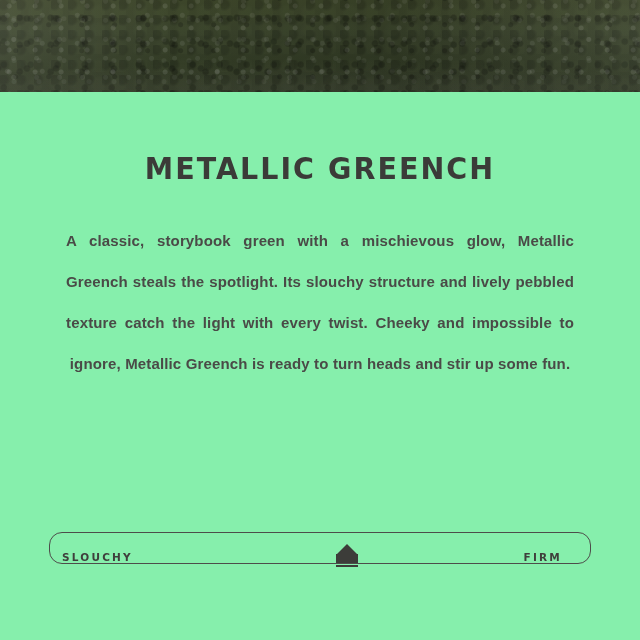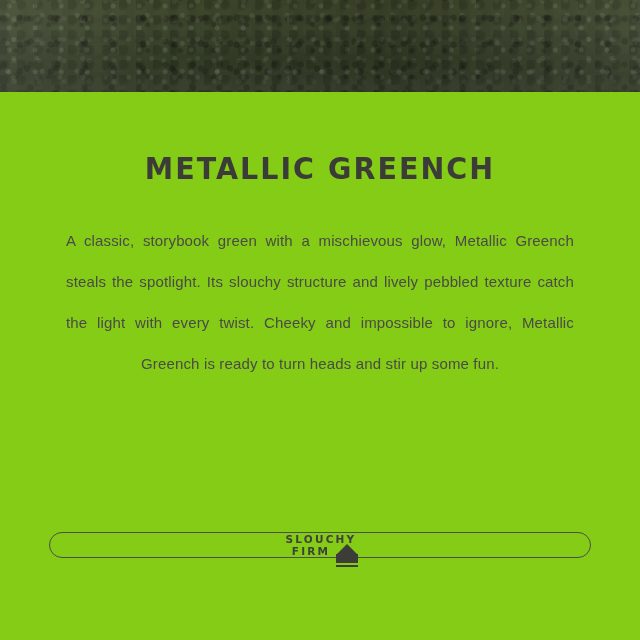--- a/index.html
+++ b/index.html
@@ -10,21 +10,21 @@
     width: 640px;
     height: 640px;
     overflow: hidden;
     font-family: "Liberation Sans", sans-serif;
     background: #e6e7e4;
   }
   .page {
     position: relative;
     width: 640px;
     height: 640px;
-    background: #84cc16;
+    background: #86efac;
   }
 
   
   .hero {
     position: relative;
     width: 640px;
     height: 92px;
     overflow: hidden;
     background:
       radial-gradient(ellipse 120% 90% at 50% 120%, rgba(255,255,255,0.10), rgba(0,0,0,0) 60%),
@@ -75,48 +75,48 @@
     transform: scaleX(0.92);
   }
   .desc {
     margin: 34px 0 0 0;
     text-align: justify;
     text-align-last: center;
     font-size: 15px;
     line-height: 41px;
     color: #4a4a47;
     letter-spacing: 0.15px;
+    font-weight: bold;
   }
 
   
   .sliders {
     position: absolute;
     left: 0;
     right: 0;
     bottom: 62px;
   }
   .slider-row {
     position: relative;
     margin: 0 auto;
     width: 542px;
     height: 52px;
   }
   .track {
     position: absolute;
     top: 6px;
     left: 0;
     width: 542px;
-    height: 26px;
+    height: 32px;
     box-sizing: border-box;
     border: 1.4px solid #4d4d4a;
     border-radius: 13px;
     display: flex;
-    align-items: center;
+    align-items: flex-end;
     background: transparent;
-    flex-direction: column;
   }
   .cap {
     display: flex;
     align-items: center;
     justify-content: center;
     font-family: "DejaVu Sans", sans-serif;
     font-weight: 700;
     font-size: 10.5px;
     letter-spacing: 2.2px;
     color: #3f3f3c;

